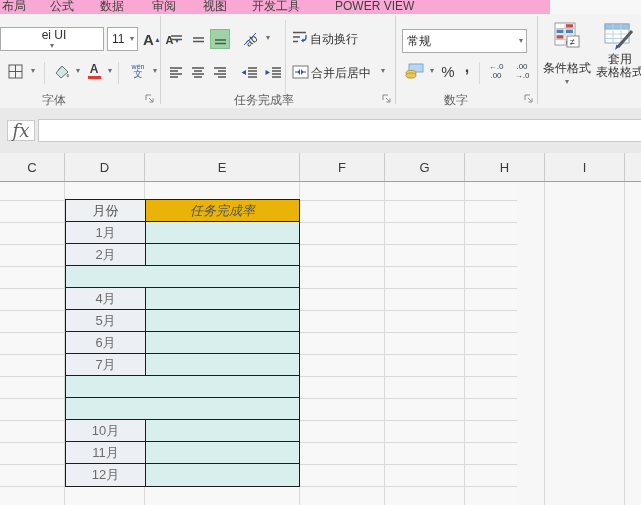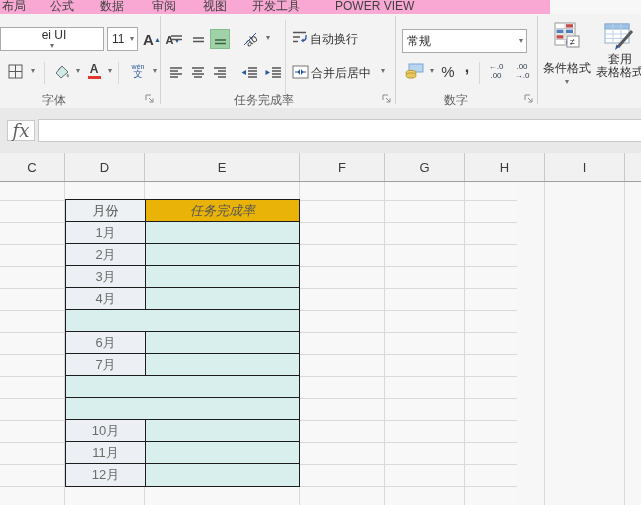--- a/index.html
+++ b/index.html
@@ -324,28 +324,28 @@
       </div>
       <div class="trow">
         <div class="cmonth">1月</div>
         <div class="crate"></div>
       </div>
       <div class="trow">
         <div class="cmonth">2月</div>
         <div class="crate"></div>
       </div>
       <div class="trow">
-        <div class="cmonth">3月</div>
         <div class="crate"></div>
       </div>
       <div class="trow">
         <div class="cmonth">4月</div>
         <div class="crate"></div>
       </div>
       <div class="trow">
+        <div class="cmonth">5月</div>
         <div class="crate"></div>
       </div>
       <div class="trow">
         <div class="cmonth">6月</div>
         <div class="crate"></div>
       </div>
       <div class="trow">
         <div class="cmonth">7月</div>
         <div class="crate"></div>
       </div>

